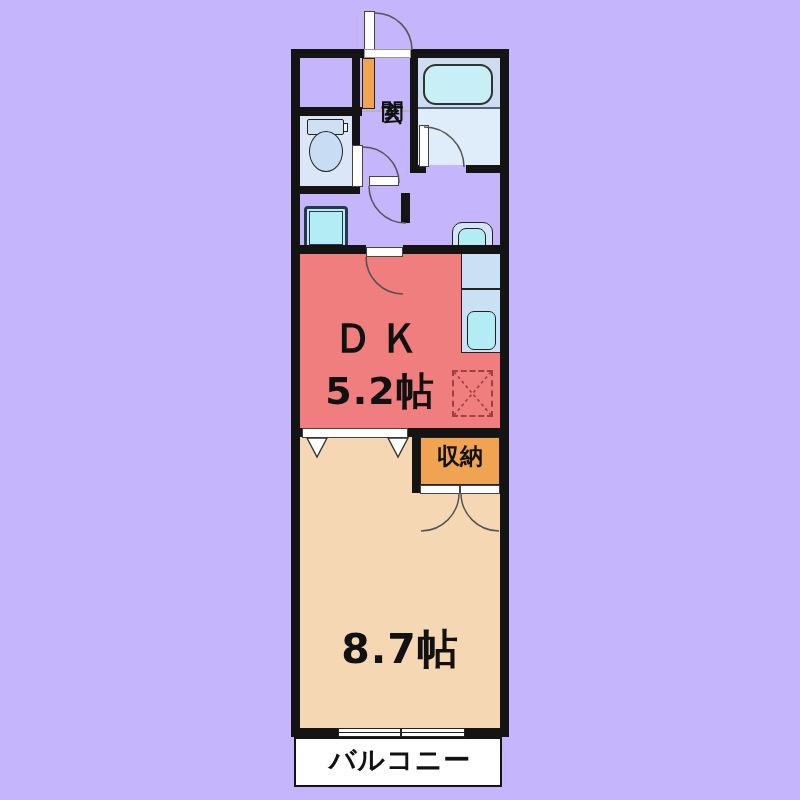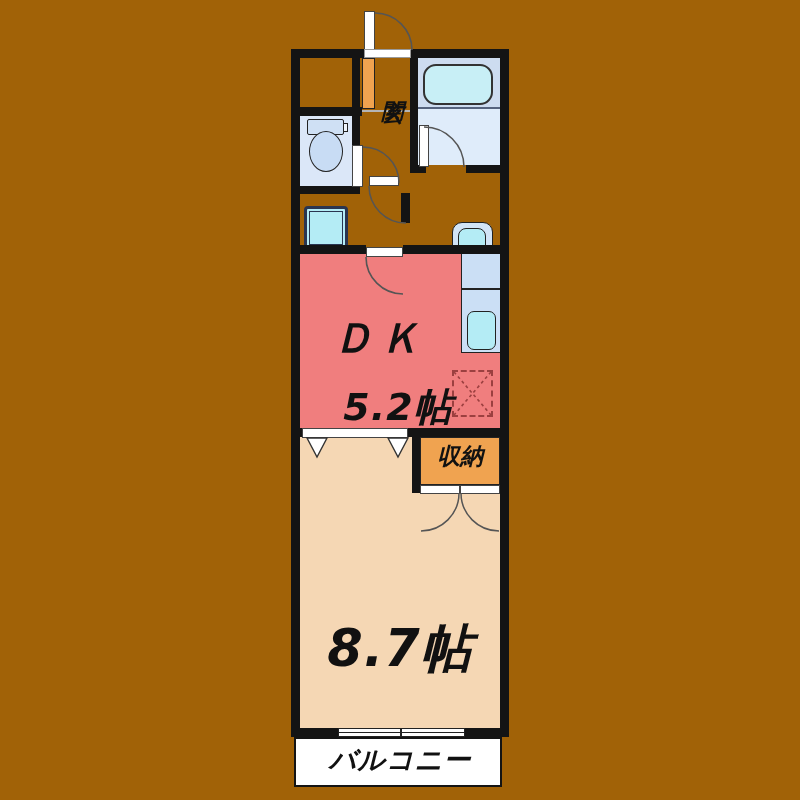--- a/index.html
+++ b/index.html
@@ -1,17 +1,17 @@
 <!DOCTYPE html>
 <html><head>
 <meta charset="utf-8">
 <style>
   html,body{margin:0;padding:0;background:#ffffff;width:800px;height:800px;overflow:hidden;}
-  #plan{position:relative;width:800px;height:800px;background:#a16207;
-        font-family:"DejaVu Sans","Liberation Sans",sans-serif;font-style:italic;}
+  #plan{position:relative;width:800px;height:800px;background:#c4b5fd;
+        font-family:"DejaVu Sans","Liberation Sans",sans-serif;}
   .wall{position:absolute;background:#141414;z-index:4;}
   .fill{position:absolute;z-index:1;}
   .fixture{position:absolute;z-index:3;box-sizing:border-box;}
   .leaf{position:absolute;background:#fff;border:1.2px solid #444;box-sizing:border-box;z-index:5;}
   .lbl{position:absolute;color:#111;font-weight:bold;z-index:7;display:flex;align-items:center;justify-content:center;text-align:center;}
   svg.overlay{position:absolute;left:0;top:0;z-index:6;pointer-events:none;}
   .thinline{position:absolute;z-index:2;}
 </style>
 </head>
 <body>
@@ -109,21 +109,21 @@
     <polygon points="307,438 317,457 327,438" fill="#ffffff" stroke="#333" stroke-width="1.4"></polygon>
     <polygon points="388,438 398,457 408,438" fill="#ffffff" stroke="#333" stroke-width="1.4"></polygon>
 
     <line x1="454" y1="372" x2="491" y2="415" stroke="#9c4040" stroke-width="1.6" stroke-dasharray="3,3"></line>
     <line x1="491" y1="372" x2="454" y2="415" stroke="#9c4040" stroke-width="1.6" stroke-dasharray="3,3"></line>
   </svg>
 
   <div class="lbl" style="left:375px;top:58px;width:35px;height:51px;font-size:22px;line-height:24px;writing-mode:vertical-rl;text-orientation:upright;letter-spacing:2px;">玄関</div>
 
   <div class="lbl" style="left:290px;top:313px;width:180px;height:50px;font-size:41px;letter-spacing:6px;">ＤＫ</div>
-  <div class="lbl" style="left:308px;top:367px;width:180px;height:48px;font-size:38px;letter-spacing:1px;margin-top:16px;">5.2帖</div>
+  <div class="lbl" style="left:290px;top:367px;width:180px;height:48px;font-size:38px;letter-spacing:1px;">5.2帖</div>
 
   <div class="lbl" style="left:420px;top:437px;width:80px;height:39px;font-size:23px;z-index:8;">収納</div>
 
-  <div class="lbl" style="left:300px;top:624px;width:200px;height:50px;font-size:51px;letter-spacing:1px;">8.7帖</div>
+  <div class="lbl" style="left:300px;top:624px;width:200px;height:50px;font-size:41px;letter-spacing:1px;">8.7帖</div>
 
   <div class="lbl" style="left:303px;top:739px;width:194px;height:42px;font-size:27px;letter-spacing:1px;">バルコニー</div>
 
 </div>
 
 </body></html>

